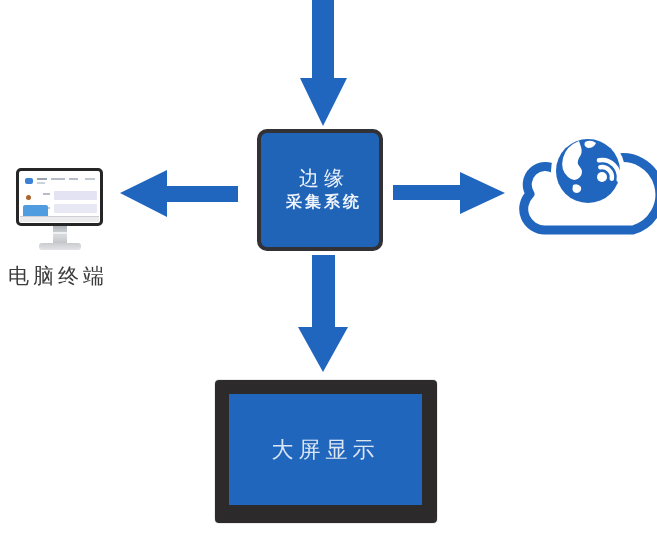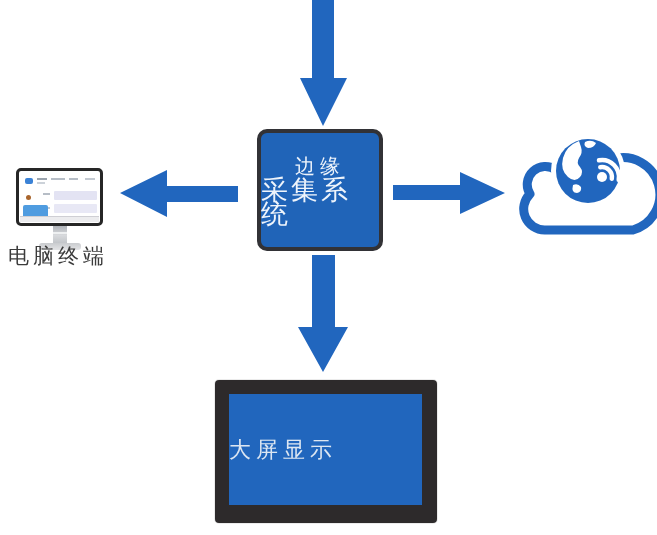--- a/index.html
+++ b/index.html
@@ -9,23 +9,24 @@
   }
   .arrow-svg{position:absolute;display:block;}
   .arrow-svg polygon{fill:var(--arrow-blue,#2166be);}
 
   
   .center-box{
     position:absolute;left:257px;top:129px;width:126px;height:122px;box-sizing:border-box;
     background:var(--box-blue,#2064b8);border:4px solid var(--box-border,#323236);border-radius:10px;
     display:flex;flex-direction:column;align-items:center;justify-content:center;
     color:var(--box-text,#eef4fb);
+    padding-left:8px;
   }
   .center-box .l1{font-size:20px;letter-spacing:5px;line-height:24px;}
-  .center-box .l2{font-size:27px;letter-spacing:3px;line-height:24px;}
+  .center-box .l2{font-size:16px;letter-spacing:3px;line-height:24px;font-weight:bold;}
 
   
   .monitor-group{position:absolute;left:8px;top:166px;width:110px;height:120px;}
   .monitor-frame{
     position:absolute;left:8px;top:2px;width:87px;height:58px;box-sizing:border-box;
     background:#ffffff;border:3px solid #262626;border-radius:5px;
   }
   .mf-el{position:absolute;}
   .dot-blue{left:6px;top:7px;width:8px;height:6px;border-radius:2px;background:#3b82d6;}
   .tb1{left:18px;top:7px;width:10px;height:2px;background:#9aa3ad;}
@@ -45,37 +46,37 @@
     background:linear-gradient(#aeb2b8,#d8dadd 55%,#c2c5c9);
   }
   .neck-stripe{position:absolute;left:0;top:6px;width:14px;height:2px;background:#eef0f1;}
   .monitor-base{
     position:absolute;left:31px;top:77px;width:42px;height:7px;border-radius:3px;
     background:linear-gradient(#c9cbce,#e3e4e6);
   }
   .node-label{
     position:absolute;color:var(--label-text,#3b3b3b);font-weight:500;white-space:nowrap;
   }
-  .lbl-computer{left:0px;top:76px;font-size:21px;letter-spacing:4px;}
+  .lbl-computer{left:0px;top:96px;font-size:21px;letter-spacing:4px;}
 
   
   .cloud-group{position:absolute;left:517px;top:133px;width:140px;height:140px;}
   .cloud-svg{position:absolute;left:0;top:0;}
   .lbl-cloud{left:0;top:107px;width:140px;text-align:center;font-size:21px;letter-spacing:7px;}
 
   
   .tv-group{position:absolute;left:215px;top:380px;width:222px;height:143px;}
   .tv-frame{
     position:absolute;inset:0;background:var(--tv-dark,#2d2a2b);border-radius:4px;
     box-shadow:0 0 0 1px rgba(0,0,0,0.08);
   }
   .tv-screen{
     position:absolute;left:14px;top:14px;right:15px;bottom:18px;
     background:var(--screen-blue,#2166bd);
-    display:flex;align-items:center;justify-content:flex-start;
+    display:flex;align-items:center;justify-content:center;
   }
   .tv-screen .txt{color:#dce6f2;font-size:22px;letter-spacing:5px;}
 </style>
 </head>
 <body>
 
 <div class="canvas">
 
   <svg class="arrow-svg" style="left:299px;top:0;" width="50" height="127" viewBox="0 0 50 127">
     <polygon points="13,0 35,0 35,78 48,78 24,126 1,78 13,78"></polygon>

